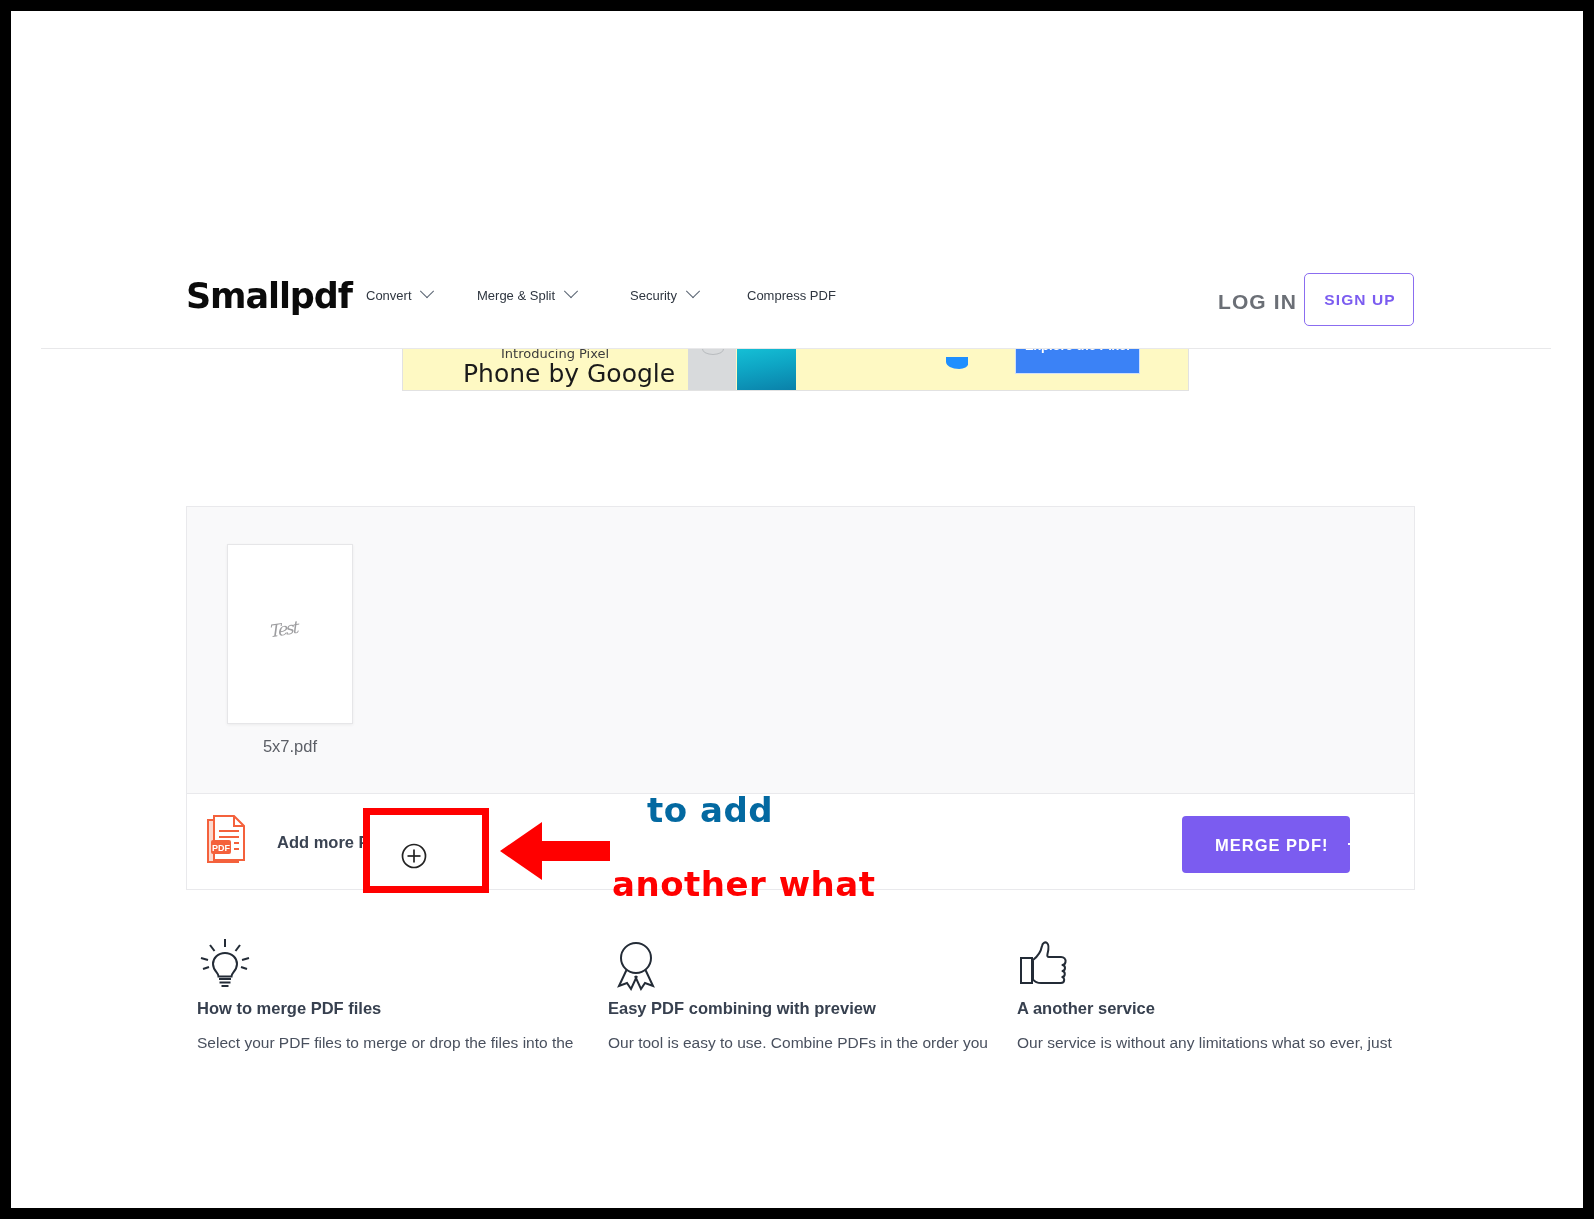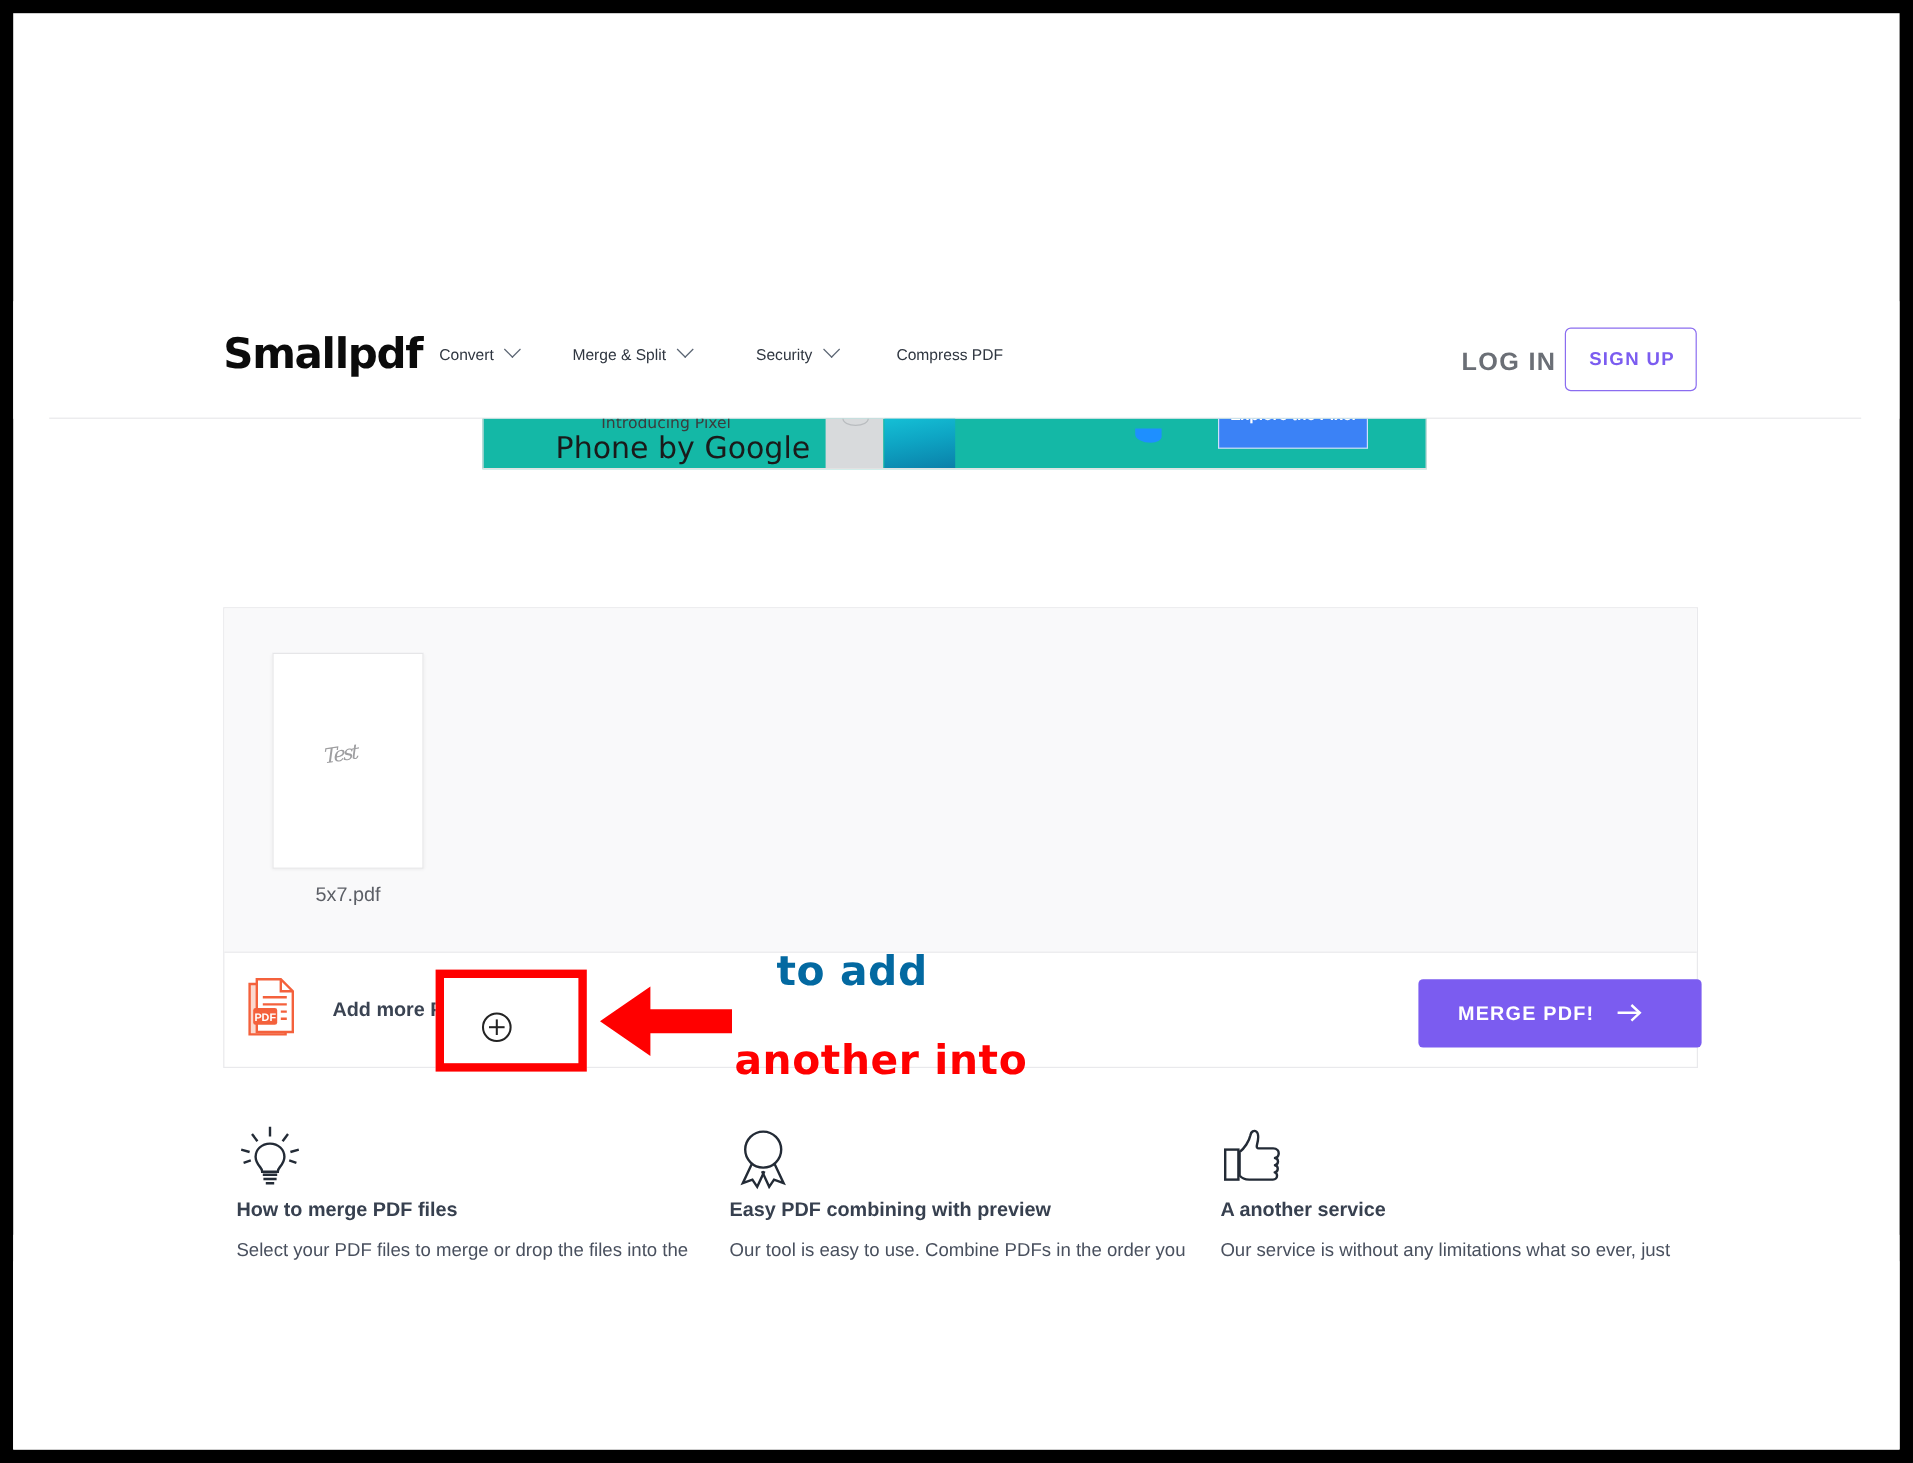--- a/index.html
+++ b/index.html
@@ -125,21 +125,21 @@
     background: #e8e8ea;
   }
 
   
   #ad-banner {
     position: absolute;
     left: 391px;
     top: 338px;
     width: 787px;
     height: 42px;
-    background: #14b8a6;
+    background: #fef9c3;
     border-left: 1px solid #e2e2e2;
     border-right: 1px solid #e2e2e2;
     border-bottom: 1px solid #e2e2e2;
     box-sizing: border-box;
     overflow: hidden;
   }
   #ad-kicker {
     position: absolute;
     left: 98px;
     top: -3px;
@@ -354,21 +354,21 @@
     top: 17px;
     width: 28px;
     height: 28px;
     cursor: pointer;
   }
 
   #merge-button {
     position: absolute;
     left: 995px;
     top: 309px;
-    width: 236px;
+    width: 168px;
     height: 57px;
     background: #7b5cf0;
     border-radius: 4px;
     cursor: pointer;
   }
   #merge-label {
     position: absolute;
     left: 33px;
     top: 20px;
     font-size: 16.5px;
@@ -637,16 +637,16 @@
         <line x1="14" y1="7.5" x2="14" y2="20.5" stroke="#232323" stroke-width="1.7"></line>
         <line x1="7.5" y1="14" x2="20.5" y2="14" stroke="#232323" stroke-width="1.7"></line>
       </svg>
     </div>
 
     <svg id="annot-arrow" viewBox="0 0 110 70">
       <polygon points="0,35 42,6 42,25 110,25 110,45 42,45 42,64" fill="#ff0000"></polygon>
     </svg>
 
     <div id="annot-text-1">to add</div>
-    <div id="annot-text-2">another into</div>
+    <div id="annot-text-2">another what</div>
 
   </div>
 </div>
 
 </body></html>

